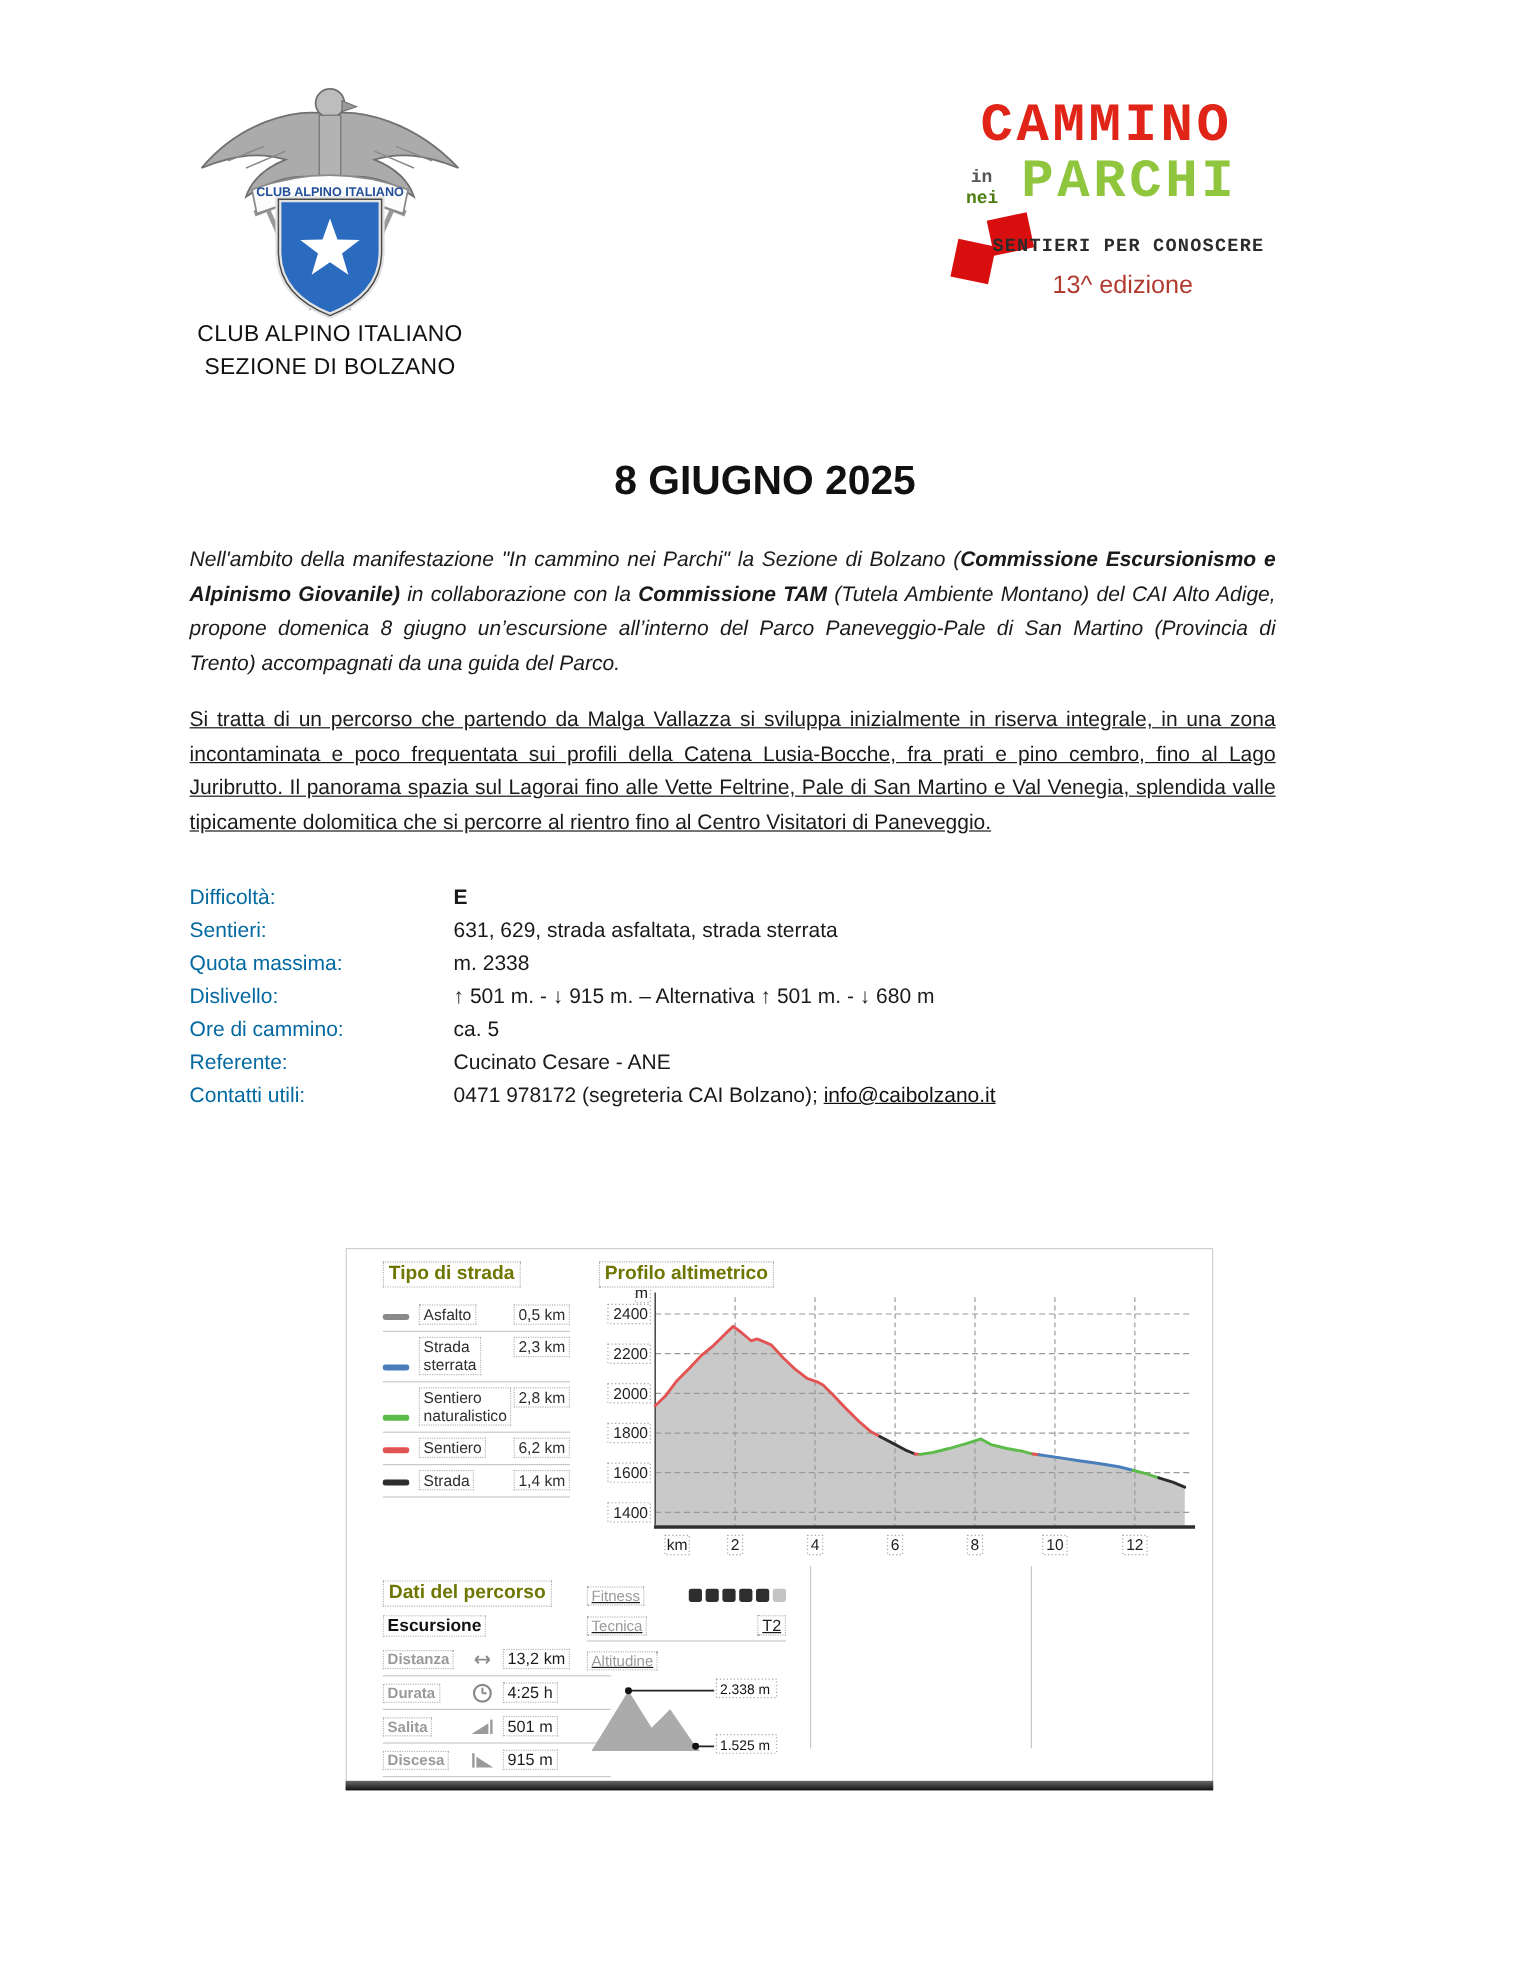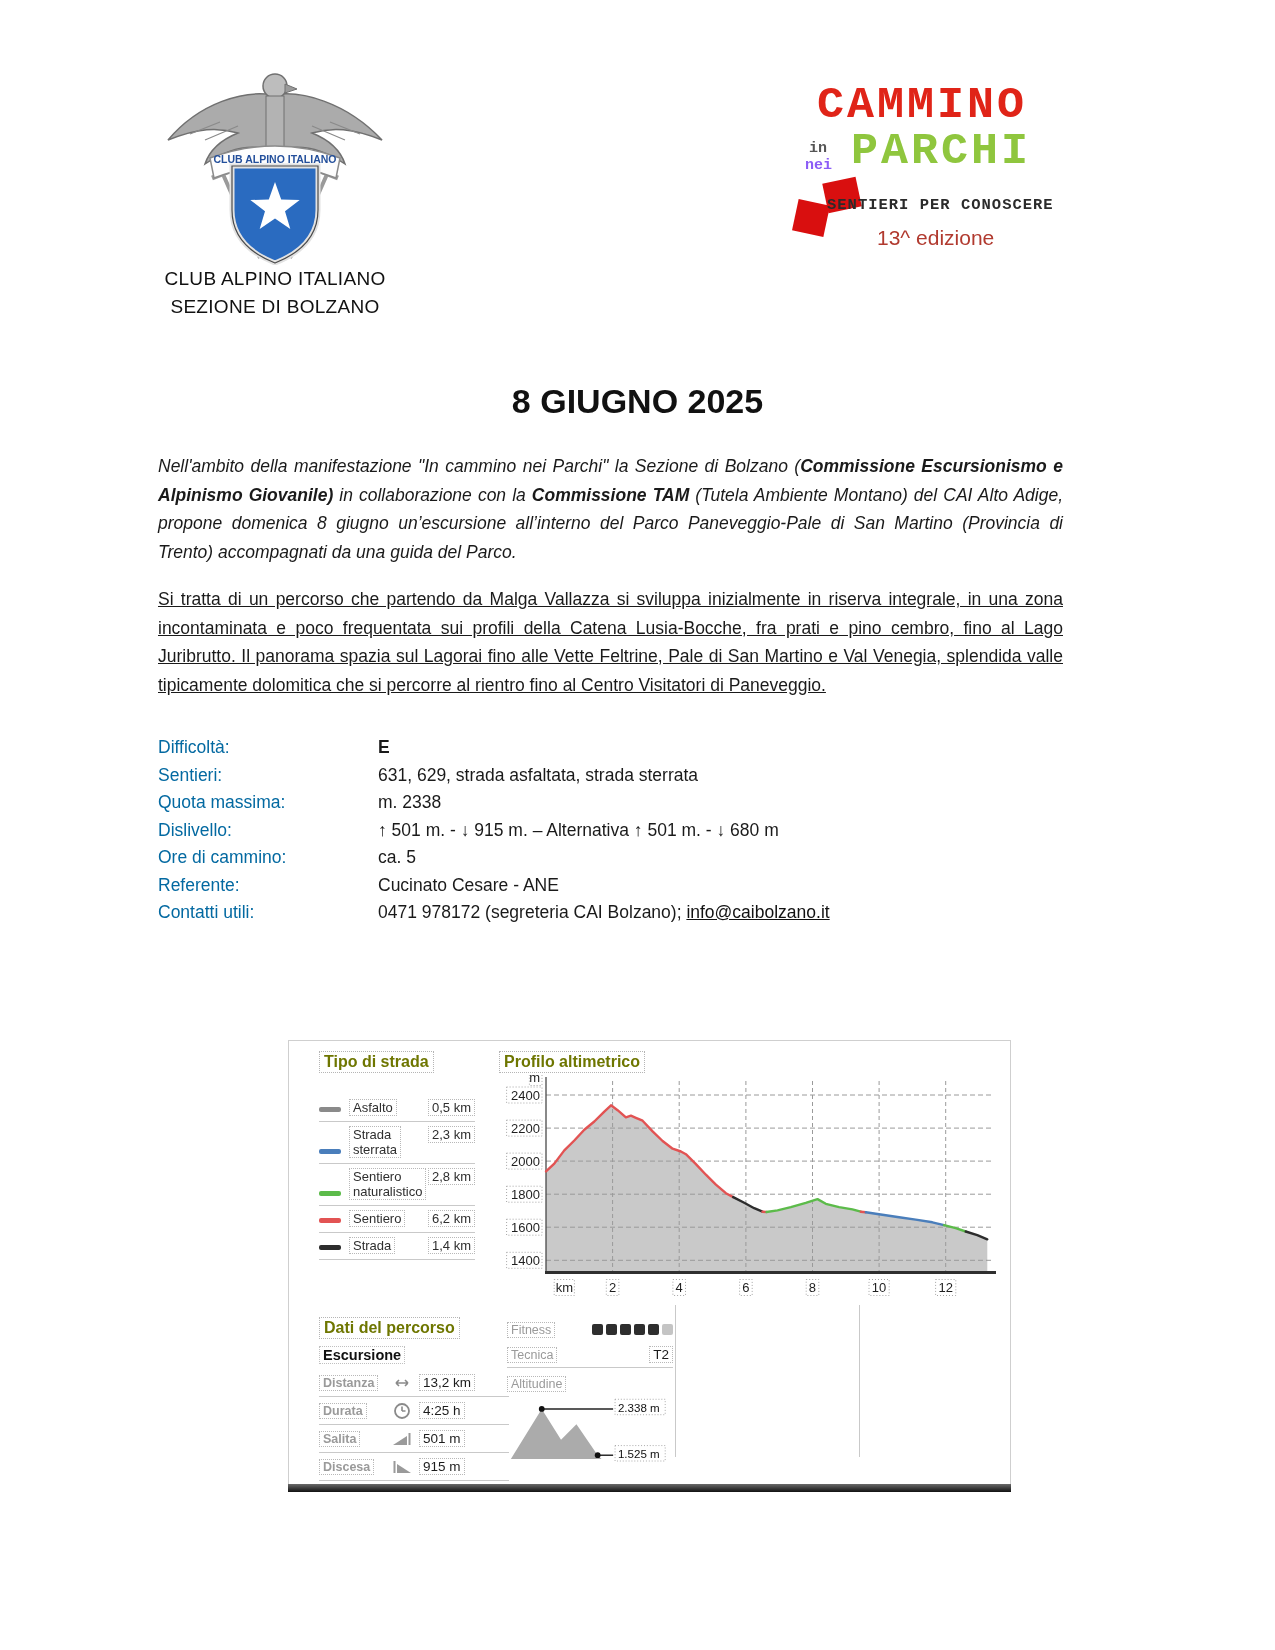--- a/index.html
+++ b/index.html
@@ -8,21 +8,21 @@
 
   
   #cai-block{position:absolute;left:150px;top:60px;width:250px;text-align:center;}
   #cai-logo{display:block;margin:0 auto;}
   .cai-caption{font-size:19px;line-height:28px;color:#111;letter-spacing:.3px;}
 
   #cammino-block{position:absolute;left:793px;top:84px;width:270px;height:175px;}
   #cam-w1{position:absolute;left:24px;top:-4px;font-family:"Liberation Mono",monospace;
           font-weight:bold;font-size:45px;letter-spacing:3px;color:#e02418;white-space:nowrap;}
   #cam-in {position:absolute;left:16px;top:56px;font-family:"Liberation Mono",monospace;font-weight:bold;font-size:15px;color:#555;text-align:right;}
-  #cam-nei{position:absolute;left:12px;top:73px;font-family:"Liberation Mono",monospace;font-weight:bold;font-size:15px;color:#8b5cf6;}
+  #cam-nei{position:absolute;left:12px;top:73px;font-family:"Liberation Mono",monospace;font-weight:bold;font-size:15px;color:#4d7c0f;}
   #cam-w2{position:absolute;left:58px;top:42px;font-family:"Liberation Mono",monospace;
           font-weight:bold;font-size:45px;letter-spacing:3px;color:#8fc63e;white-space:nowrap;}
   #cam-sq1{position:absolute;left:32px;top:96px;width:34px;height:30px;background:#d90f0f;transform:rotate(-12deg);z-index:0;}
   #cam-sq2{position:absolute;left:2px;top:118px;width:32px;height:32px;background:#d90f0f;transform:rotate(12deg);z-index:0;}
   #cam-tag{position:absolute;left:34px;top:112px;z-index:1;font-family:"Liberation Mono",monospace;
            font-weight:bold;font-size:15.5px;letter-spacing:1px;color:#2b2b2b;white-space:nowrap;}
   #cam-ed{position:absolute;left:84px;top:142px;font-size:21px;color:#b13a2f;}
 
   
   #title{position:absolute;left:0;top:382px;width:100%;margin:0;text-align:center;
@@ -42,21 +42,21 @@
   #panel{position:absolute;left:288px;top:1040px;width:721px;height:450px;
          border:1px solid #cfcfcf;background:#fff;font-size:13px;}
   #panel-bar{position:absolute;left:-1px;bottom:-1px;width:723px;height:8px;
              background:linear-gradient(#6a6a6a,#111);}
   .sec-title{display:inline-block;font-size:16px;font-weight:bold;color:#6e7600;
              border:1px dotted #b5b5b5;padding:1px 4px;}
   .dt{border:1px dotted #b8b8b8;padding:0 3px;}
 
   
   #legend{position:absolute;left:30px;top:10px;width:156px;}
-  #legend-rows{margin-top:22px;}
+  #legend-rows{margin-top:10px;}
   .lrow{display:grid;grid-template-columns:30px 1fr auto;align-items:end;
         border-bottom:1px solid #c9c9c9;padding:4px 0 5px;}
   .dash{width:22px;height:5px;border-radius:2px;margin-bottom:4px;}
   .llabel{font-size:13px;color:#2e2e2e;justify-self:start;line-height:15px;}
   .lvalue{font-size:13px;color:#2e2e2e;white-space:nowrap;align-self:start;}
 
   
   #chart-title-wrap{position:absolute;left:210px;top:10px;}
   #profile-svg{position:absolute;left:212px;top:34px;}
 
@@ -65,21 +65,21 @@
   #route-sub{display:inline-block;font-size:14.5px;font-weight:bold;color:#111;
              border:1px dotted #c0c0c0;padding:0 3px;margin-top:7px;}
   #route-rows{margin-top:5px;}
   .rrow{display:grid;grid-template-columns:66px 34px 1fr;align-items:center;height:27px;
         border-bottom:1px solid #c9c9c9;}
   .rlabel{font-size:12.5px;color:#9a9a9a;justify-self:start;font-weight:bold;}
   .ricon{justify-self:center;color:#8a8a8a;line-height:0;}
   .rvalue{font-size:13.5px;color:#1c1c1c;justify-self:start;}
 
   
-  #stats{position:absolute;left:218px;top:276px;width:166px;}
+  #stats{position:absolute;left:200px;top:276px;width:166px;text-decoration:underline;}
   .srow{display:flex;justify-content:space-between;align-items:center;height:25px;}
   .slabel{font-size:12.5px;color:#9a9a9a;}
   #tecnica-row{border-bottom:1px solid #c9c9c9;}
   #fitness-dots{display:flex;gap:3px;}
   .fsq{width:11px;height:11px;border-radius:2px;background:#2e2e2e;}
   .fsq.empty{background:#c4c4c4;}
   #alt-label-wrap{margin-top:8px;}
   #mountain-svg{margin-top:4px;}
   .vdiv{position:absolute;top:264px;height:152px;width:1px;background:#c9c9c9;}
   #vdiv1{left:386px;} #vdiv2{left:570px;}

